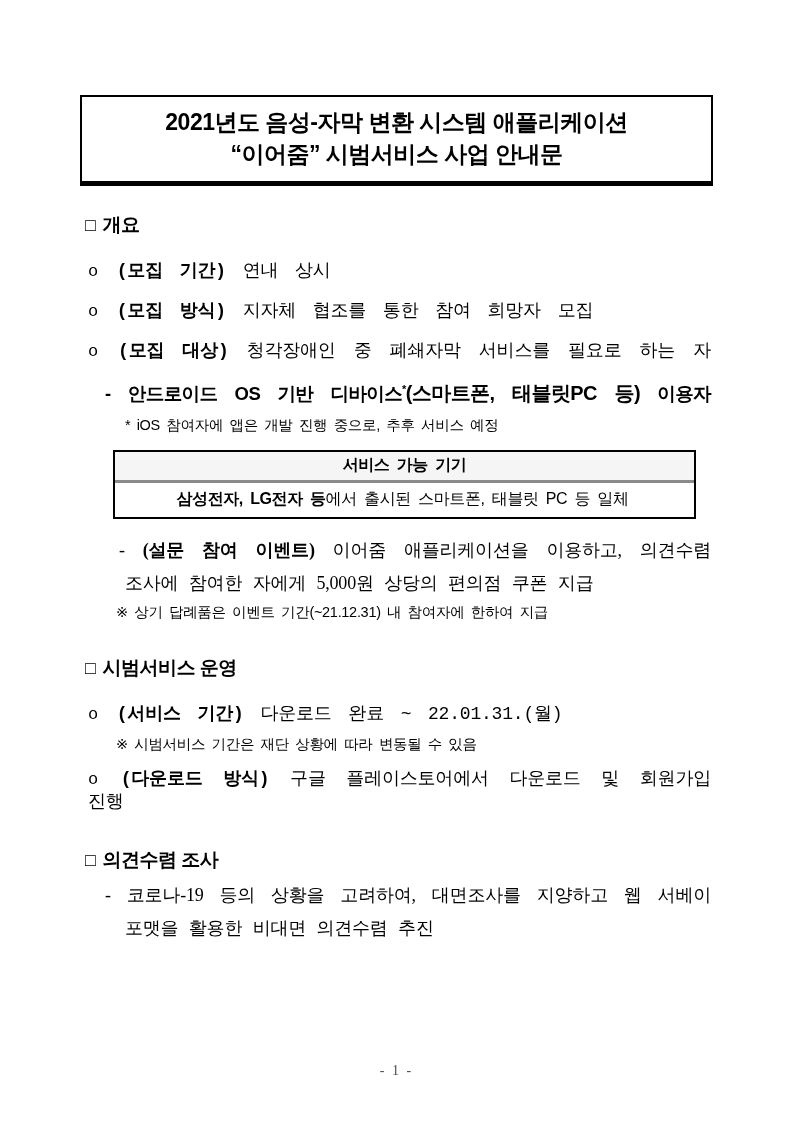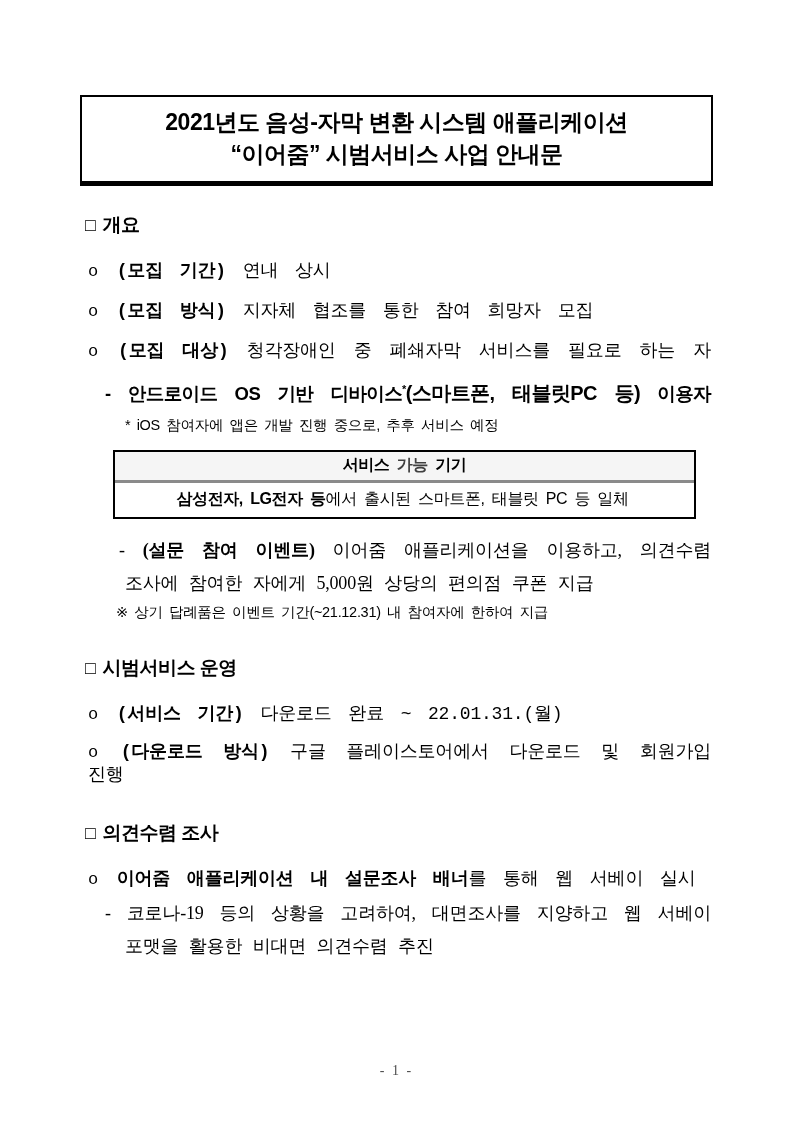--- a/index.html
+++ b/index.html
@@ -84,21 +84,21 @@
     letter-spacing:-0.4px;
     word-spacing:0.2em;
   }
   .dt-head {
     background:#f5f5f5;
     border-bottom:3px solid #8a8a8a;
     font-weight:bold;
     padding:3px 0 4px 0;
   }
   .dt-body { padding:6px 4px 7px 0; }
-  .blue { color:#404040; }
+  .blue { color:#000000; }
   
   .footer {
     position:absolute;
     left:0; right:0;
     top:1063px;
     text-align:center;
     font-size:14px;
     color:#4d4d4d;
     letter-spacing:2px;
   }
@@ -158,33 +158,30 @@
   <div class="line ml45 mt11">조사에 참여한 자에게 5,000원 상당의 편의점 쿠폰 지급</div>
   <div class="note ml36 mt9">※ 상기 답례품은 이벤트 기간(~21.12.31) 내 참여자에 한하여 지급</div>
 
   <div class="sec mt34"><span class="sq">□</span><span>시범서비스 운영</span></div>
 
   <div class="line ml8 mt22">
     <span class="ob">o</span>
     <span class="b">(서비스 기간)</span>
     <span>다운로드 완료 ~ 22.01.31.(월)</span>
   </div>
+  <div class="note ml36 mt9">※ 시범서비스 기간은 재단 상황에 따라 변동될 수 있음</div>
 
   <div class="line ml8 mt15 just">
     <span class="ob">o</span>
     <span class="b">(다운로드 방식)</span>
     <span>구글 플레이스토어에서 다운로드 및 회원가입 진행</span>
   </div>
 
   <div class="sec mt34"><span class="sq">□</span><span>의견수렴 조사</span></div>
 
-  <div class="line ml8 mt22">
-    <span class="ob">o</span>
-    <span><span class="b">이어줌 애플리케이션 내 설문조사 배너</span><span>를 통해 웹 서베이 실시</span></span>
-  </div>
 
   <div class="line ml25 mt11 just">
     <span>-</span>
     <span>코로나-19 등의 상황을 고려하여, 대면조사를 지양하고 웹 서베이</span>
   </div>
   <div class="line ml45 mt11">포맷을 활용한 비대면 의견수렴 추진</div>
 
   <div class="footer">- 1 -</div>
 
 </div>

